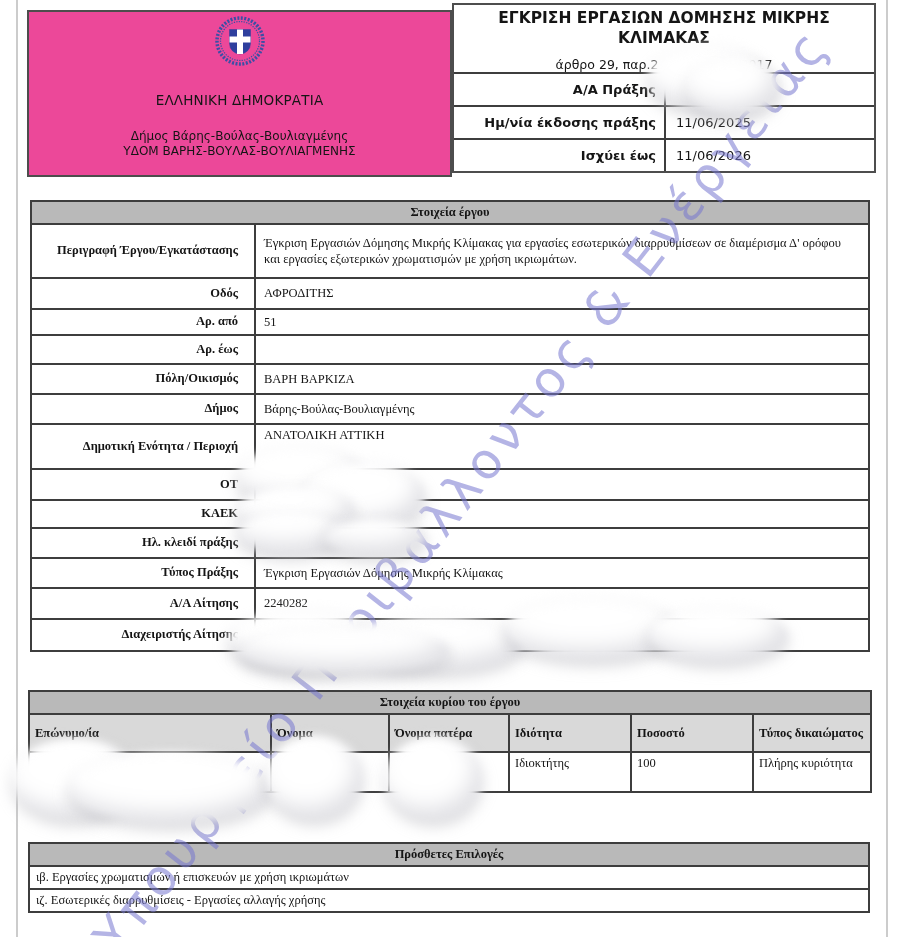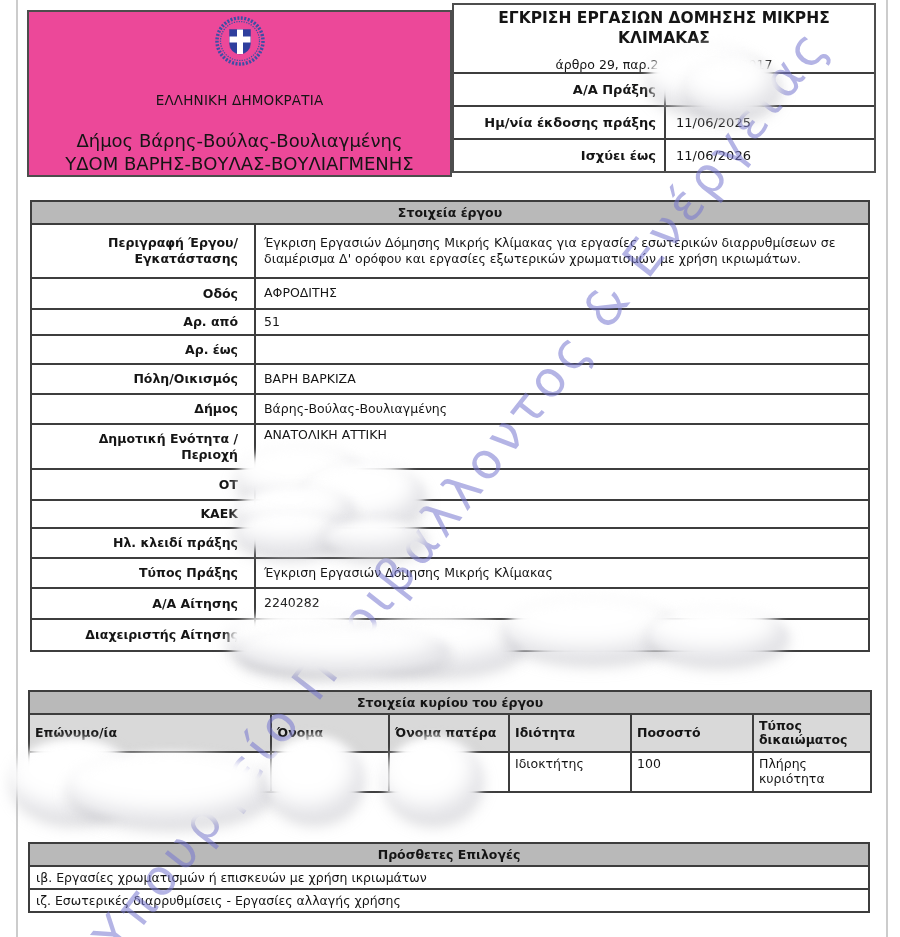--- a/index.html
+++ b/index.html
@@ -17,36 +17,36 @@
     color:rgba(118,118,208,0.55);z-index:2;pointer-events:none;font-weight:normal;
   }
 
   
   .hdr-left{
     position:absolute;left:27px;top:10px;width:425px;height:167px;box-sizing:border-box;
     border:2px solid #4d4d4d;text-align:center;z-index:1;background:#ec4899;
   }
   .emblem{margin-top:4px;}
   .hl-republic{font-size:13.5px;margin-top:22px;letter-spacing:0.2px;}
-  .hl-muni{font-size:18px;margin-top:21px;line-height:1.28;}
+  .hl-muni{font-size:12px;margin-top:21px;line-height:1.28;}
 
   .hdr-right{
     position:absolute;left:452px;top:3px;width:424px;height:170px;box-sizing:border-box;
     border:2px solid #4d4d4d;z-index:1;background:#fff;
   }
   .hr-title{font-weight:bold;font-size:15.5px;text-align:center;line-height:1.28;margin-top:4px;}
   .law-line{display:flex;justify-content:center;align-items:baseline;font-size:12.5px;margin-top:8px;}
   .law-gap{width:78px;}
   .hr-table{position:absolute;left:0;bottom:0;width:100%;border-collapse:collapse;}
   .hr-table td{border-top:2px solid #3d3d3d;height:29px;font-size:13px;}
   .hr-table td.lbl{width:201px;font-weight:bold;text-align:right;padding-right:8px;border-right:2px solid #3d3d3d;}
   .hr-table td.val{padding-left:10px;}
 
   
-  .doc-table{position:absolute;border-collapse:collapse;z-index:1;background:transparent;}
+  .doc-table{position:absolute;border-collapse:collapse;z-index:1;background:transparent;font-family:Liberation Serif, serif;}
   .doc-table th,.doc-table td{border:2px solid #3d3d3d;font-size:12.5px;}
   .sec-bar{background:#b9b9b9;font-weight:bold;font-size:13px;text-align:center;height:19px;padding:1px 4px;}
   .t1{left:30px;top:200px;width:840px;}
   .t1 td.lbl{width:200px;font-weight:bold;text-align:right;padding:2px 16px 2px 6px;line-height:1.25;vertical-align:middle;}
   .t1 td.val{padding:2px 23px 2px 8px;line-height:1.3;vertical-align:middle;margin-left:19px;}
 
   .t2{left:28px;top:690px;width:842px;table-layout:fixed;}
   .t2 th.col{background:#d9d9d9;font-weight:bold;text-align:left;vertical-align:middle;padding:2px 5px;line-height:1.15;height:32px;}
   .t2 td{vertical-align:top;padding:3px 5px;line-height:1.2;height:32px;}
 

